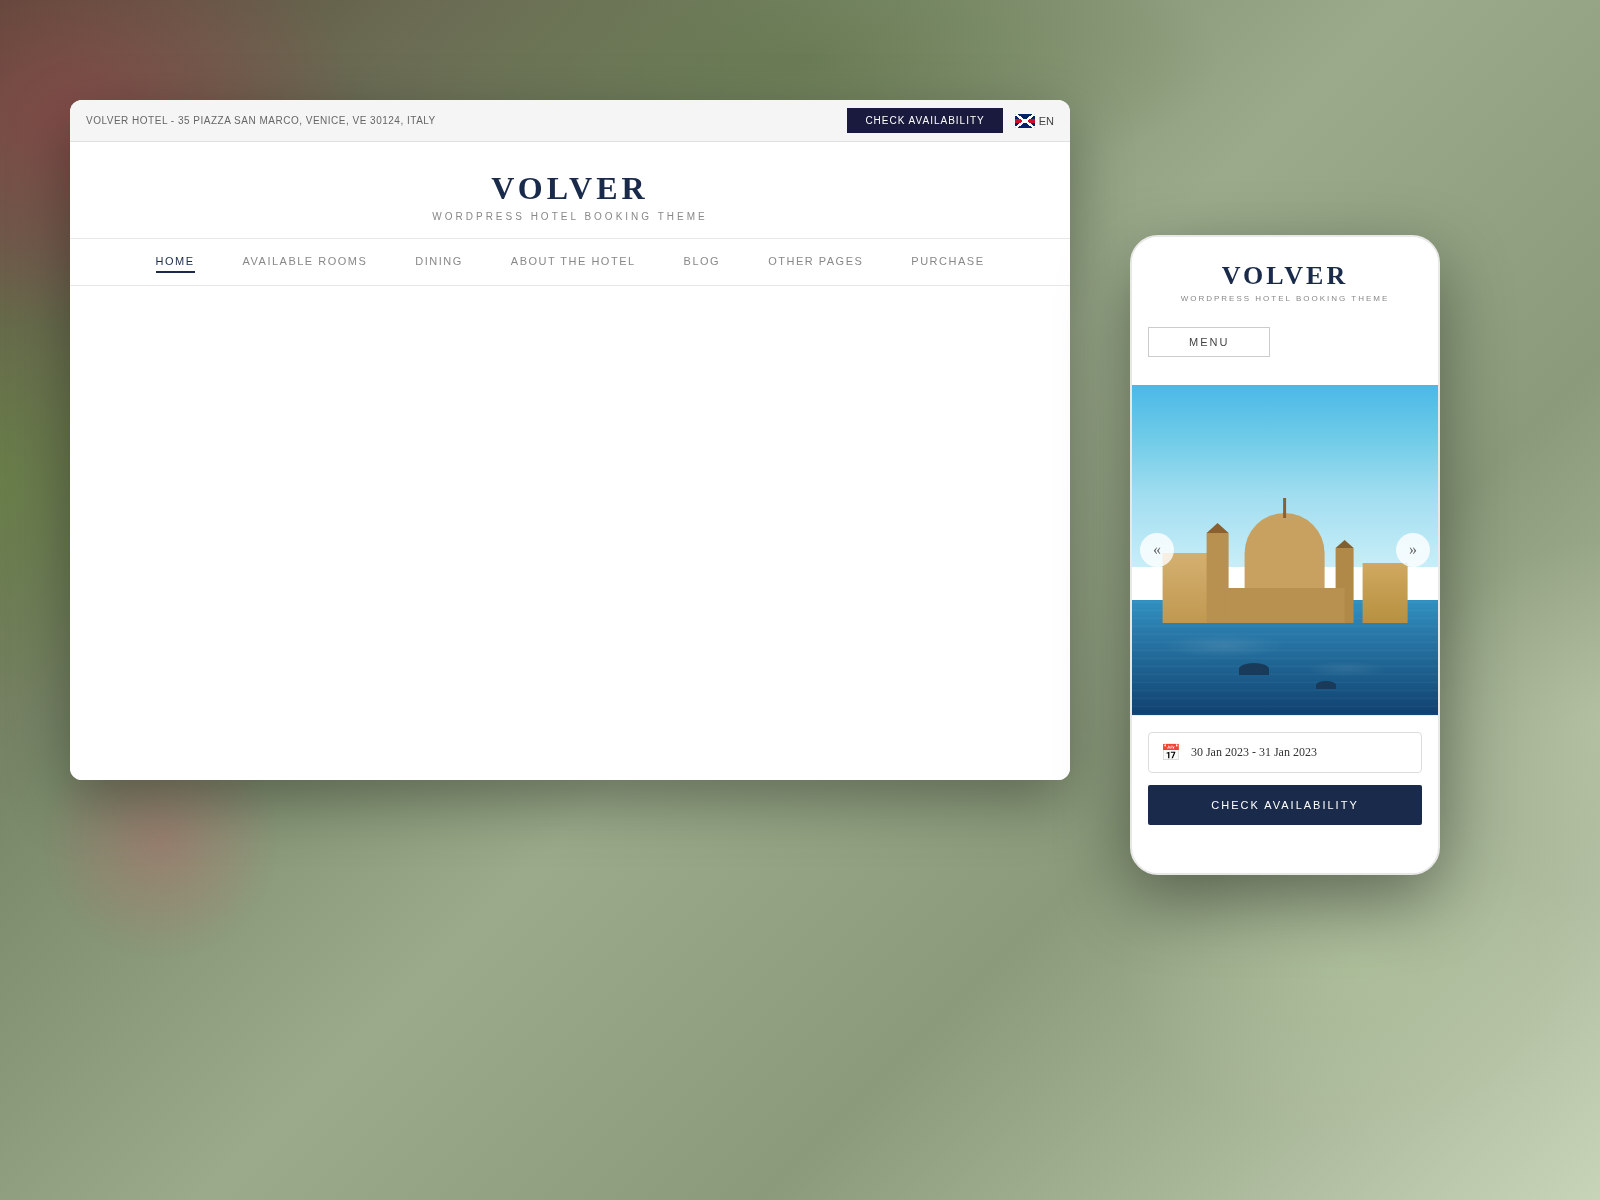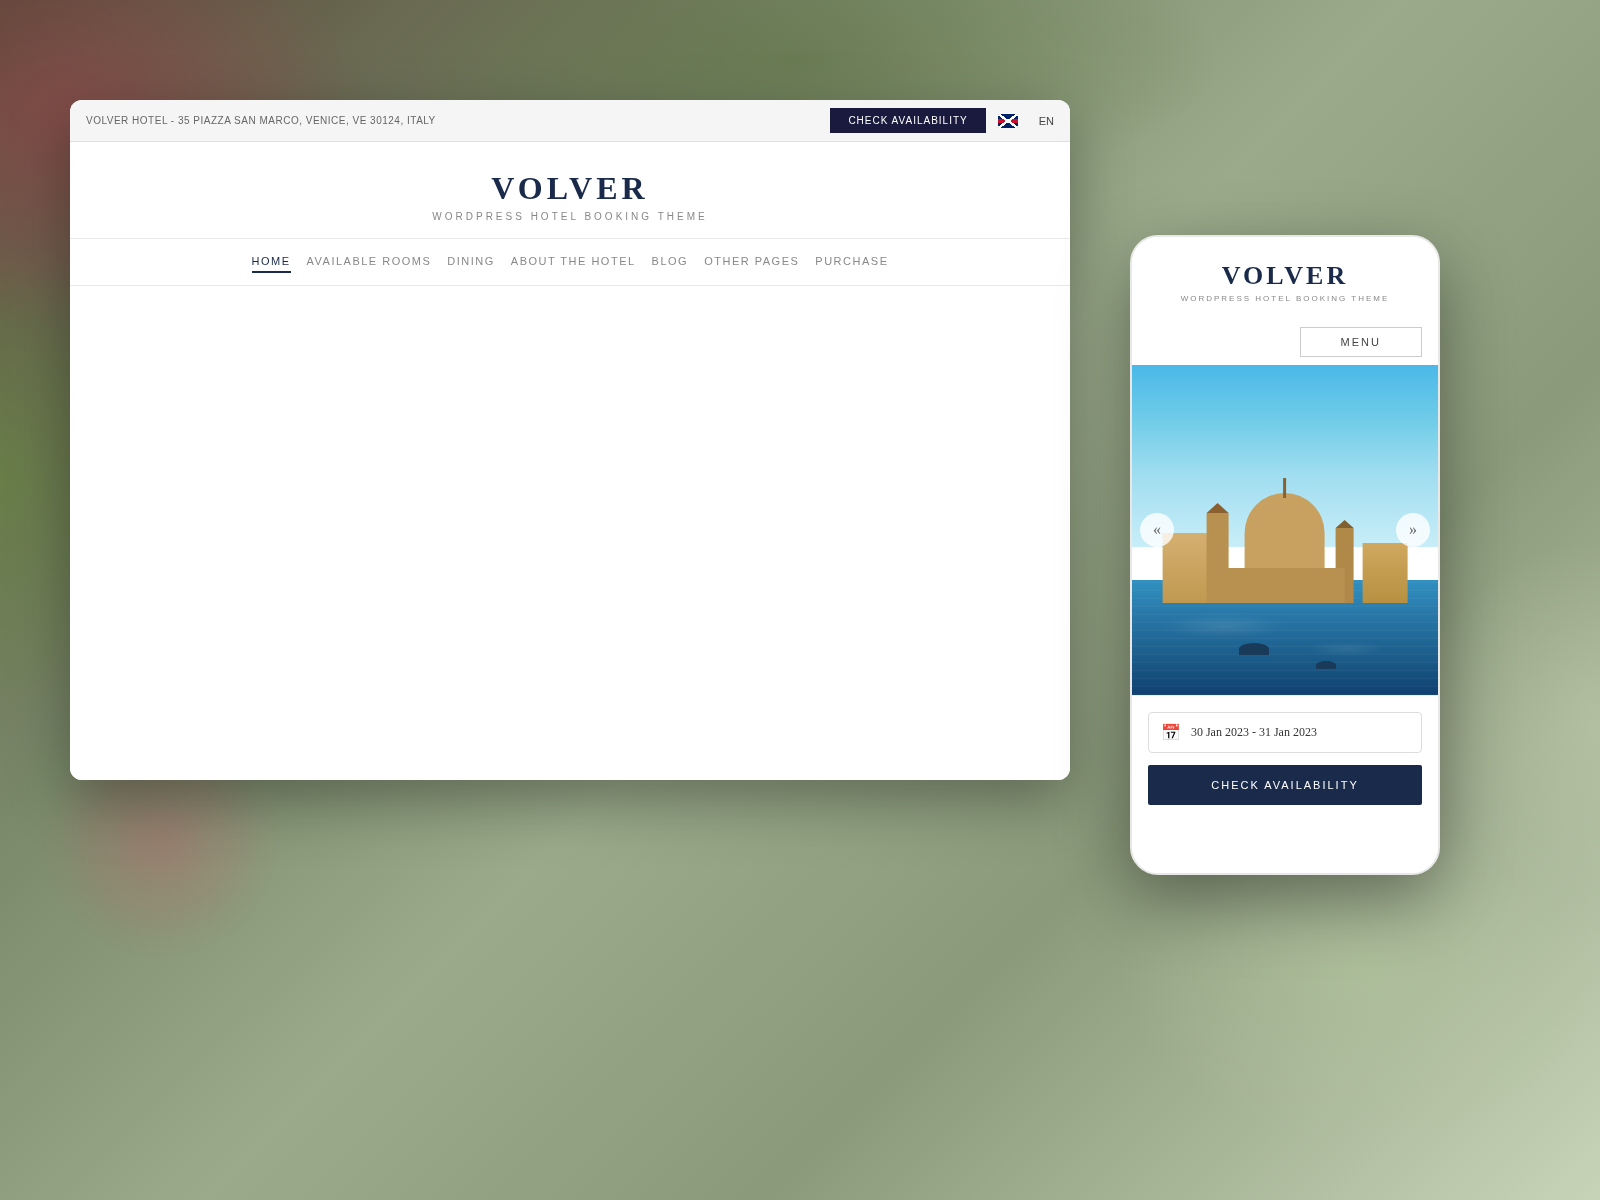--- a/index.html
+++ b/index.html
@@ -80,21 +80,21 @@
       font-size: 10px;
       letter-spacing: 1px;
       padding: 7px 18px;
       border: none;
       cursor: pointer;
       text-transform: uppercase;
     }
     .lang-flag {
       display: flex;
       align-items: center;
-      gap: 21px;
+      gap: 4px;
       font-family: Arial, sans-serif;
       font-size: 11px;
       color: #444;
     }
     .flag-icon {
       width: 20px;
       height: 14px;
       display: inline-block;
       background: linear-gradient(to bottom, #012169 0%, #012169 33%, #c8102e 33%, #c8102e 66%, #012169 66%);
       position: relative;
@@ -137,21 +137,21 @@
       color: #888;
       letter-spacing: 3px;
       text-transform: uppercase;
       margin-top: 4px;
     }
 
     
     .hotel-nav {
       display: flex;
       justify-content: center;
-      gap: 16px;
+      gap: 48px;
       padding: 12px 20px;
       border-bottom: 1px solid #e8e8e8;
       border-top: 1px solid #e8e8e8;
     }
     .nav-item {
       font-family: Arial, sans-serif;
       font-size: 11px;
       color: #888;
       letter-spacing: 1.5px;
       text-transform: uppercase;
@@ -283,22 +283,22 @@
       font-family: Arial, sans-serif;
       font-size: 8px;
       color: #888;
       letter-spacing: 2px;
       text-transform: uppercase;
       margin-top: 3px;
     }
 
     .mobile-menu-btn {
       display: flex;
-      justify-content: flex-end;
-      margin: 8px 16px 8px;
+      justify-content: flex-start;
+      margin: 8px 16px 28px;
     }
     .menu-button {
       border: 1px solid #ccc;
       background: #fff;
       padding: 8px 40px;
       font-family: Arial, sans-serif;
       font-size: 11px;
       letter-spacing: 2px;
       color: #444;
       cursor: pointer;

